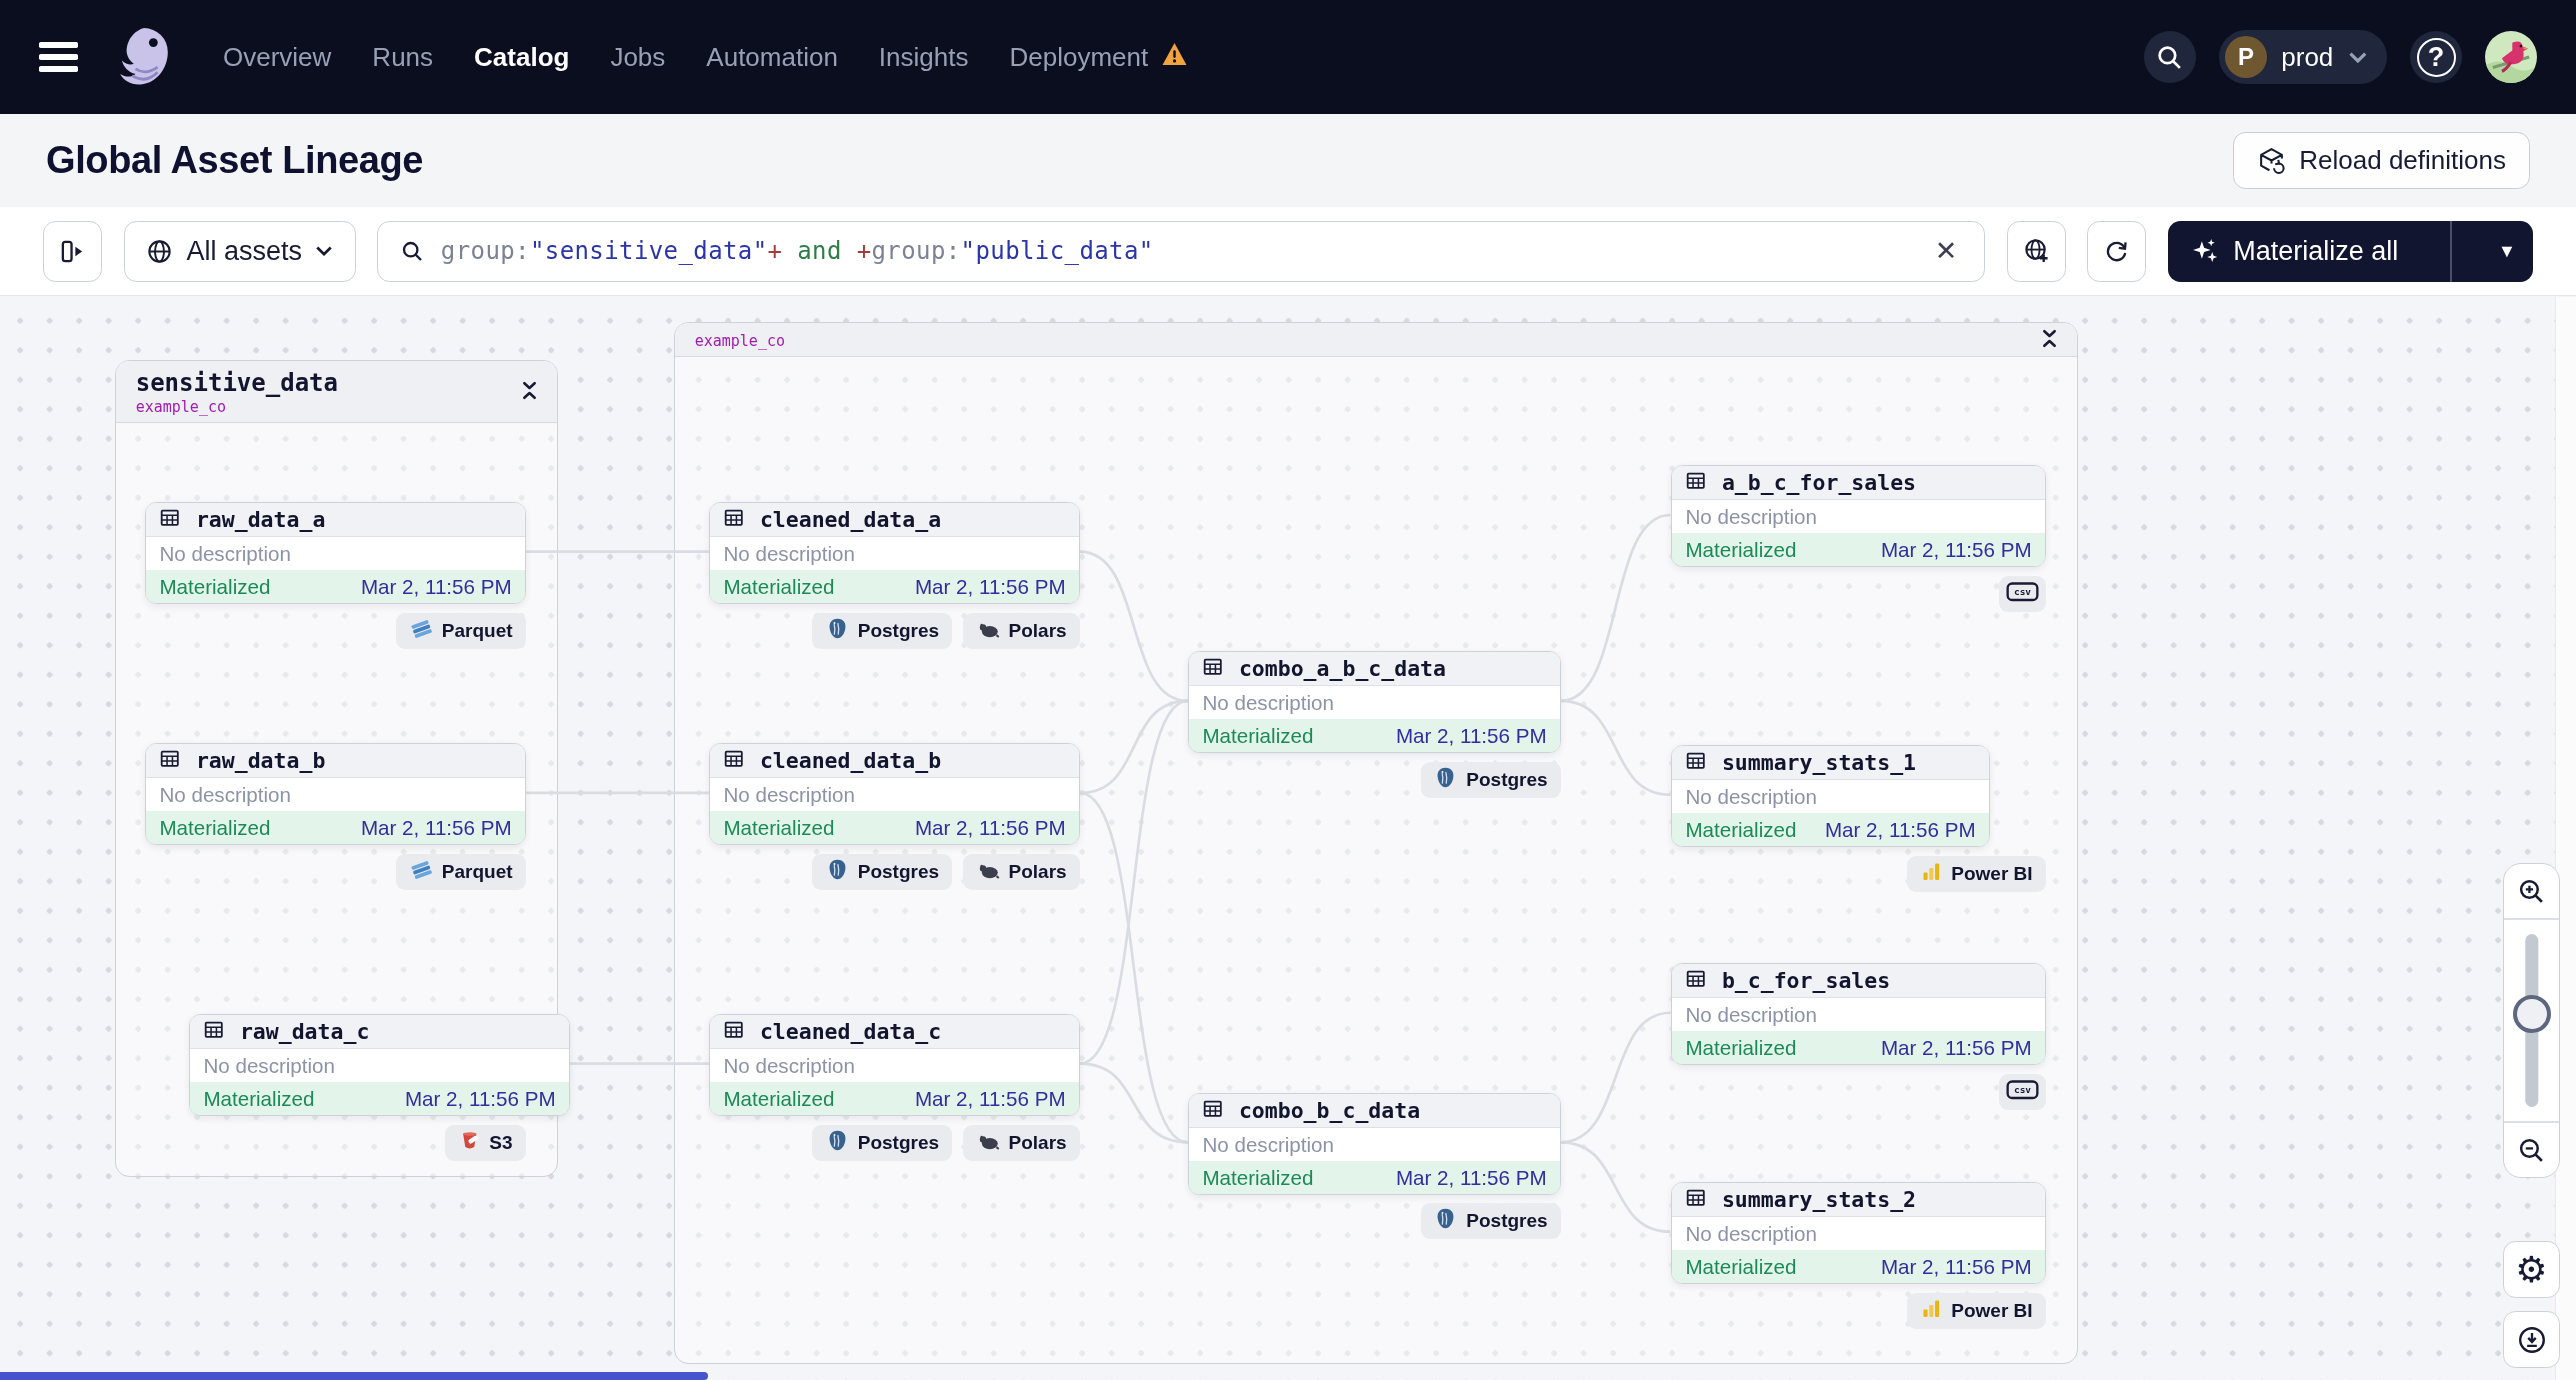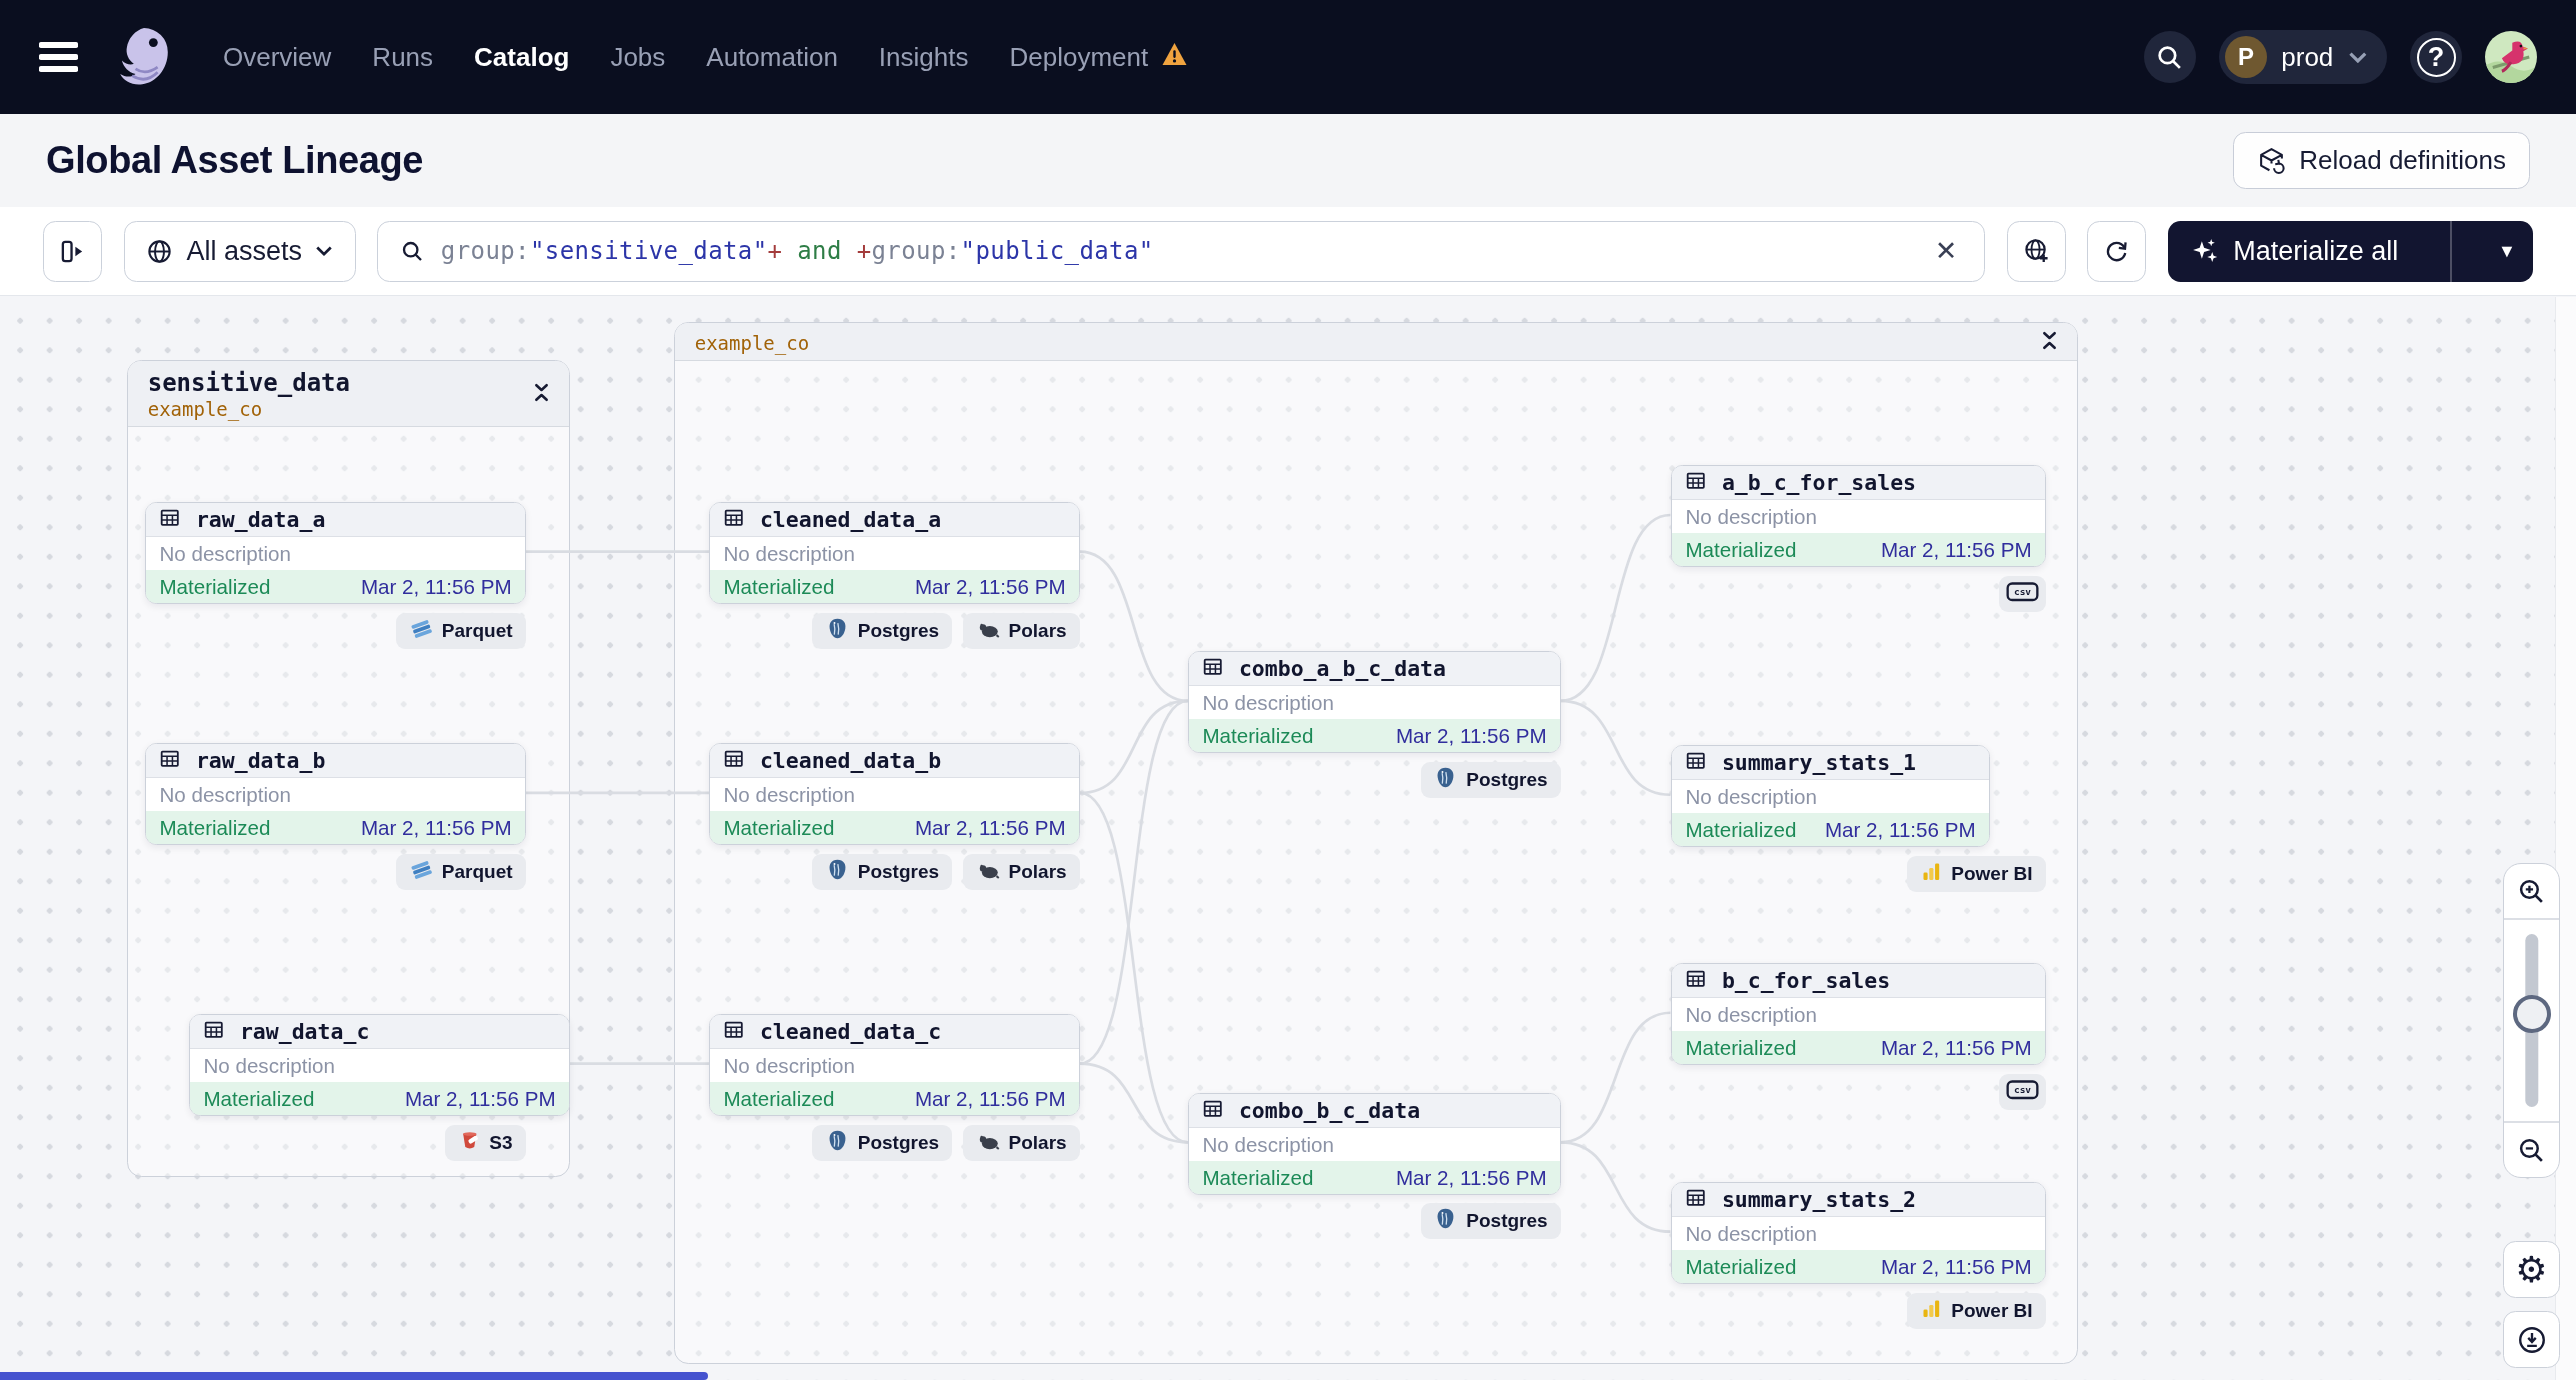--- a/index.html
+++ b/index.html
@@ -41,21 +41,21 @@
   .materialize-sep { width:1.8px; background:rgba(255,255,255,0.25); }
   .materialize-caret { width:52px; display:flex; align-items:center; justify-content:center; font-size:18px; color:#fff; }
 
   
   .canvas { position:absolute; top:297px; left:0; right:21.5px; bottom:0; background-image:radial-gradient(circle, #d6d9df 2.7px, transparent 2.9px); background-size:29.5px 29.5px; background-position:5.4px 9px; }
   .right-gutter { position:absolute; top:297px; right:0; width:21.5px; bottom:0; background:#fbfbfc; border-left:1.8px solid #e8eaee; }
 
   .group { position:absolute; border:1.8px solid #ccd1da; border-radius:14.3px; background:rgba(255,255,255,0.42); z-index:1; }
   .group-header { background:#eef0f4; border-bottom:1.8px solid #d6dae0; border-radius:12.5px 12.5px 0 0; padding:8px 19.7px 6.3px; position:relative; }
   .group-title { font-family:"DejaVu Sans Mono", monospace; font-weight:bold; font-size:24px; color:#11152e; }
-  .group-sub { font-family:"DejaVu Sans Mono", monospace; font-size:19px; color:#a16207; margin-top:0.9px; }
+  .group-sub { font-family:"DejaVu Sans Mono", monospace; font-size:15px; color:#a21caf; margin-top:0.9px; }
   .group-collapse { position:absolute; right:18px; top:50%; transform:translateY(-50%); cursor:pointer; }
 
   svg.edges { position:absolute; left:0; top:0; width:100%; height:100%; z-index:2; pointer-events:none; }
 
   .node { position:absolute; border:1.8px solid #ccd1da; border-radius:11.6px; background:#fff; z-index:3; box-shadow:0 2.7px 7.2px rgba(16,20,45,0.07); cursor:pointer; }
   .node-header { display:flex; align-items:center; gap:15px; height:34px; background:#f0f2f6; border-bottom:0.9px solid #dde0e6; border-radius:9.8px 9.8px 0 0; padding:0 13.4px; }
   .node-title { font-family:"DejaVu Sans Mono", monospace; font-weight:bold; font-size:21.5px; color:#11152e; }
   .node-desc { height:33px; display:flex; align-items:center; padding:0 13.4px; font-size:20.6px; color:#8c93a6; }
   .node-status { height:33px; display:flex; align-items:center; justify-content:space-between; padding:0 13.4px; background:#e3f4ea; border-radius:0 0 9.8px 9.8px; font-size:20.6px; }
   .status-label { color:#1c8a57; }
@@ -215,21 +215,21 @@
       <path d="M 1208 285 C 1280 285, 1257 452, 1329 452" fill="none" stroke="#d9dce2" stroke-width="3"></path>
       <path d="M 1208 555 C 1280 555, 1257 452, 1329 452" fill="none" stroke="#d9dce2" stroke-width="3"></path>
       <path d="M 1208 858 C 1280 858, 1257 452, 1329 452" fill="none" stroke="#d9dce2" stroke-width="3"></path>
       <path d="M 1208 555 C 1280 555, 1257 946, 1329 946" fill="none" stroke="#d9dce2" stroke-width="3"></path>
       <path d="M 1208 858 C 1280 858, 1257 946, 1329 946" fill="none" stroke="#d9dce2" stroke-width="3"></path>
       <path d="M 1746 452 C 1818 452, 1797 244, 1869 244" fill="none" stroke="#d9dce2" stroke-width="3"></path>
       <path d="M 1746 452 C 1818 452, 1797 557, 1869 557" fill="none" stroke="#d9dce2" stroke-width="3"></path>
       <path d="M 1746 946 C 1818 946, 1797 801, 1869 801" fill="none" stroke="#d9dce2" stroke-width="3"></path>
       <path d="M 1746 946 C 1818 946, 1797 1046, 1869 1046" fill="none" stroke="#d9dce2" stroke-width="3"></path>
     </svg>
-<div class="group" style="left: 115px; top: 63px; width: 443px; height: 817px; margin-left: 12px;">
+<div class="group" style="left: 115px; top: 63px; width: 443px; height: 817px;">
       <div class="group-header">
         <div class="group-title">sensitive_data</div>
         <div class="group-sub">example_co</div>
         <span class="group-collapse"><svg viewBox="0 0 22 26" width="19" height="22.3">
             <path d="M5 4.5 L11 10 L17 4.5 M5 21.5 L11 16 L17 21.5" fill="none" stroke="#171b33" stroke-width="3" stroke-linecap="round" stroke-linejoin="round"></path>
           </svg></span>
       </div>
     </div>
     <div class="group" style="left: 674px; top: 25px; width: 1404px; height: 1042px;">
       <div class="group-header">

